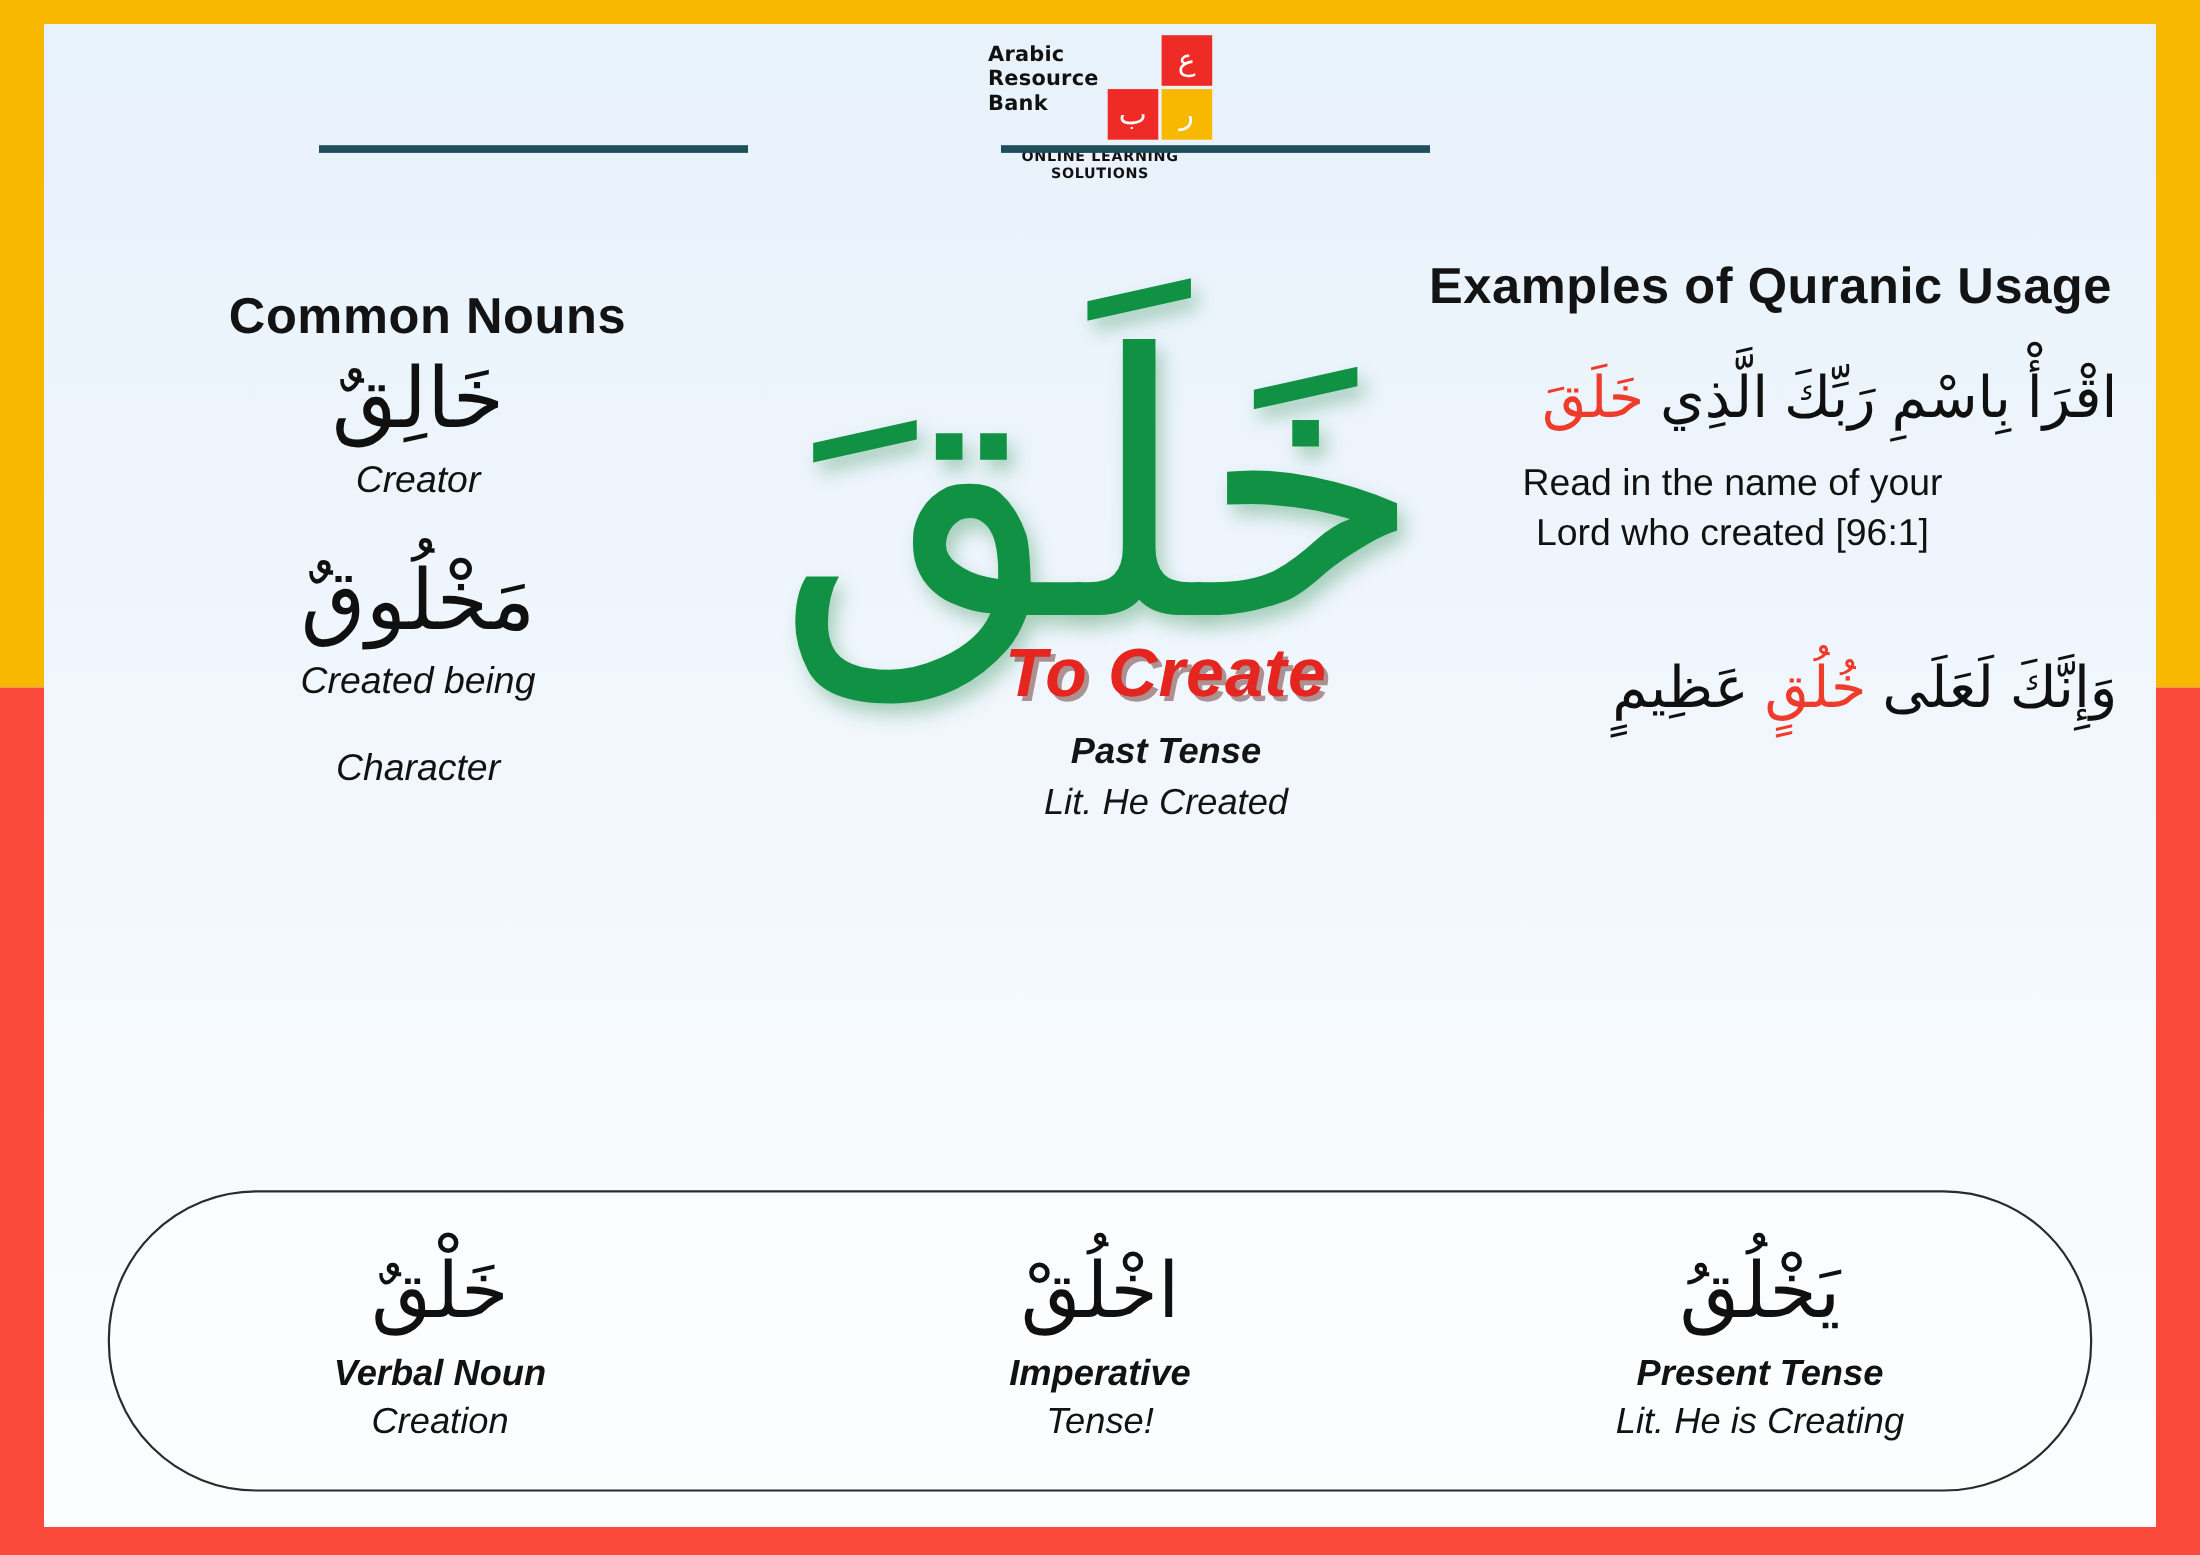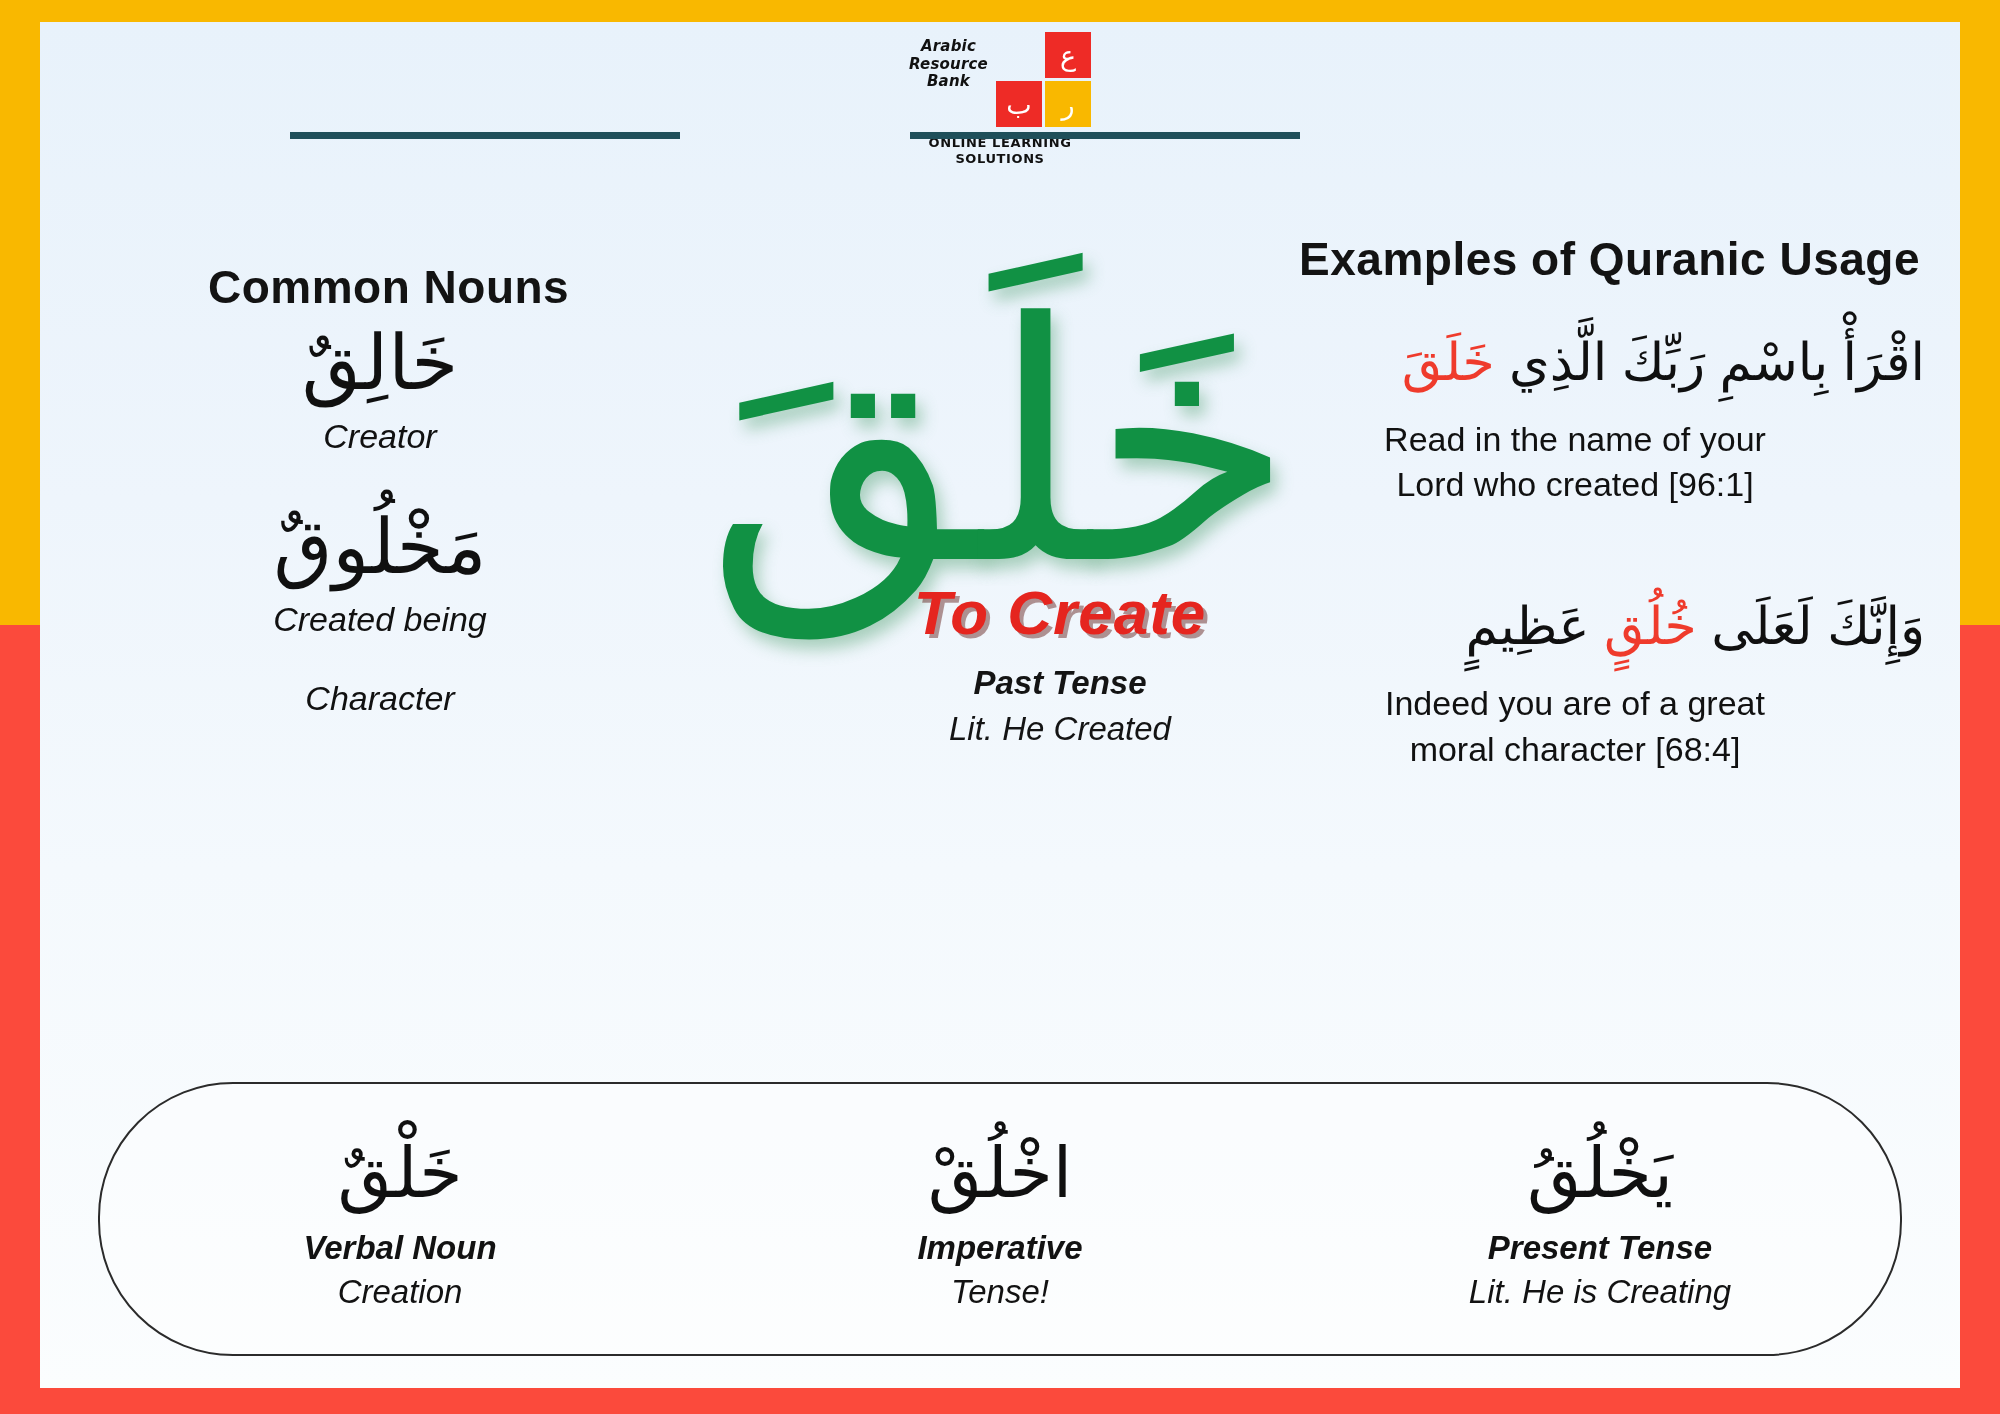--- a/index.html
+++ b/index.html
@@ -73,29 +73,28 @@
     top: 10px;
     width: 230px;
     text-align: center;
   }
   .logo-row {
     display: flex;
     justify-content: center;
     align-items: flex-start;
   }
   .logo-words {
-    font-size: 15px;
+    font-size: 19px;
     font-weight: bold;
     line-height: 1.18;
     color: #111;
-    text-align: center;
+    text-align: left;
     padding-right: 8px;
     padding-top: 6px;
     letter-spacing: .2px;
-    font-style: italic;
   }
   .logo-grid {
     display: grid;
     grid-template-columns: 46px 46px;
     grid-template-rows: 46px 46px;
     gap: 3px;
   }
   .lg-cell {
     display: flex;
     align-items: center;
@@ -337,24 +336,20 @@
     <div class="examples">
       <div class="example">
         <div class="ayah"><span>اقْرَأْ بِاسْمِ رَبِّكَ الَّذِي </span><span class="hl">خَلَقَ</span></div>
         <div class="trans">
           <div>Read in the name of your</div>
           <div>Lord who created [96:1]</div>
         </div>
       </div>
       <div class="example">
         <div class="ayah"><span>وَإِنَّكَ لَعَلَى </span><span class="hl">خُلُقٍ</span><span> عَظِيمٍ</span></div>
-        <div class="trans">
-          <div>Indeed you are of a great</div>
-          <div>moral character [68:4]</div>
-        </div>
       </div>
     </div>
 
     <div class="capsule">
       <div class="cap-item">
         <div class="cap-ar">خَلْقٌ</div>
         <div class="cap-label">Verbal Noun</div>
         <div class="cap-sub">Creation</div>
       </div>
       <div class="cap-item">

